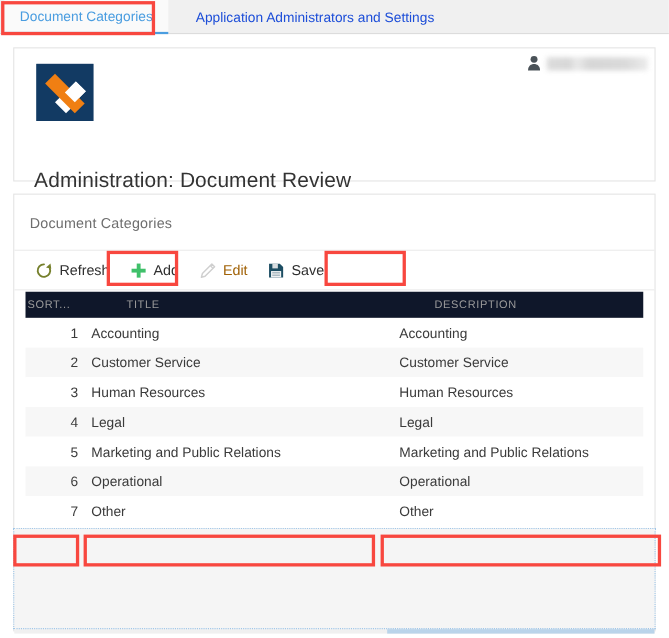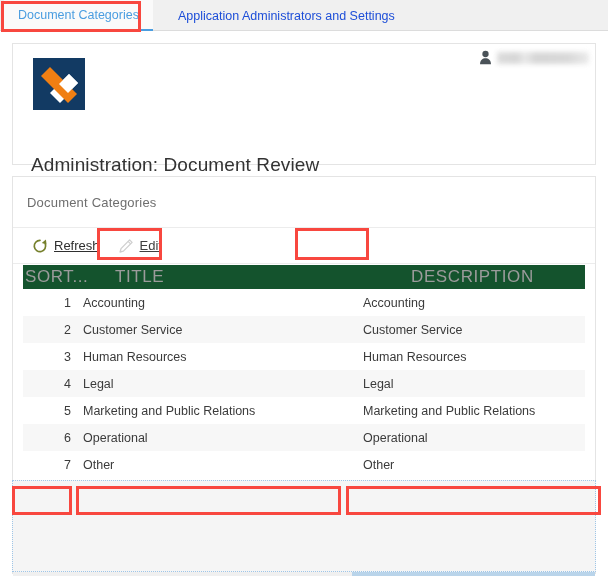--- a/index.html
+++ b/index.html
@@ -115,42 +115,41 @@
     display: flex; align-items: center; gap: 6px;
     height: 26px;
     padding: 0 9px;
     font-size: 13px;
     color: #2f2f2f;
     cursor: pointer;
     white-space: nowrap;
     background: transparent;
     border: 0;
     font-family: "Liberation Sans", sans-serif;
-    text-decoration: underline;
-  }
-  .tb-btn.disabled { color: #404040; cursor: default; }
+  }
+  .tb-btn.disabled { color: #a16207; cursor: default; }
   .tb-icon { width: 16px; height: 16px; display: block; flex: none; }
 
   
   .grid {
     position: absolute; left: 10px; top: 88px;
     width: 562px; height: 298px;
     overflow: hidden;
   }
   .grid-head {
     display: flex; align-items: center;
     height: 24px;
-    background: #14532d;
+    background: #0f172a;
     color: #9b9b9b;
-    font-size: 17px;
+    font-size: 10px;
     letter-spacing: .6px;
   }
   .grid-head .c-sort { width: 60px; padding-left: 2px; }
   .grid-head .c-title { width: 280px; margin-left: 32px; }
-  .grid-head .c-desc { flex: 1; margin-left: 16px; }
+  .grid-head .c-desc { flex: 1; }
 
   .grid-row {
     display: flex; align-items: center;
     height: 27px;
     font-size: 12.5px;
     color: #3b3b3b;
   }
   .grid-row.odd  { background: #ffffff; }
   .grid-row.even { background: #f7f7f7; }
   .cell-sort  { width: 60px; text-align: right; padding-right: 12px; }
@@ -252,30 +251,46 @@
   <div class="toolbar">
 
     <button class="tb-btn">
       <svg class="tb-icon" viewBox="0 0 16 16" aria-hidden="true">
         <path d="M8 2.3 A5.7 5.7 0 1 0 13.3 6" fill="none" stroke="#76802c" stroke-width="1.7" stroke-linecap="round"></path>
         <polygon points="13.9,1.6 14.6,6.4 9.8,5.1" fill="#76802c"></polygon>
       </svg>
       <span>Refresh</span>
     </button>
 
+    <button class="tb-btn">
+      <svg class="tb-icon" viewBox="0 0 16 16" aria-hidden="true">
+        <rect x="6.3" y="1.6" width="3.5" height="12.8" fill="#3fc06a"></rect>
+        <rect x="1.6" y="6.3" width="12.8" height="3.5" fill="#3fc06a"></rect>
+      </svg>
+      <span>Add</span>
+    </button>
 
     <button class="tb-btn disabled">
       <svg class="tb-icon" viewBox="0 0 16 16" aria-hidden="true">
         <path d="M11.6 1.9 L14.1 4.4 L5.4 13.1 L2.1 14 L3 10.6 Z" fill="none" stroke="#cfcfcf" stroke-width="1.3" stroke-linejoin="round"></path>
         <path d="M10.1 3.4 L12.6 5.9" stroke="#cfcfcf" stroke-width="1.1"></path>
       </svg>
       <span>Edit</span>
     </button>
 
 
+    <button class="tb-btn">
+      <svg class="tb-icon" viewBox="0 0 16 16" aria-hidden="true">
+        <path d="M1.6 1.8 H11.4 L14.4 4.8 V14.2 H1.6 Z" fill="#1d4e63"></path>
+        <rect x="4.6" y="1.8" width="5" height="4.2" fill="#d8dde0"></rect>
+        <rect x="3.4" y="8.4" width="9.2" height="5.8" fill="#f2f4f5"></rect>
+        <path d="M4.5 9.7 H11.5 M4.5 11.1 H11.5 M4.5 12.5 H11.5" stroke="#9fb0b8" stroke-width="0.8"></path>
+      </svg>
+      <span>Save</span>
+    </button>
   </div>
 
   <div class="grid">
 
     <div class="grid-head">
       <div class="c-sort">SORT...</div>
       <div class="c-title">TITLE</div>
       <div class="c-desc">DESCRIPTION</div>
     </div>
 

